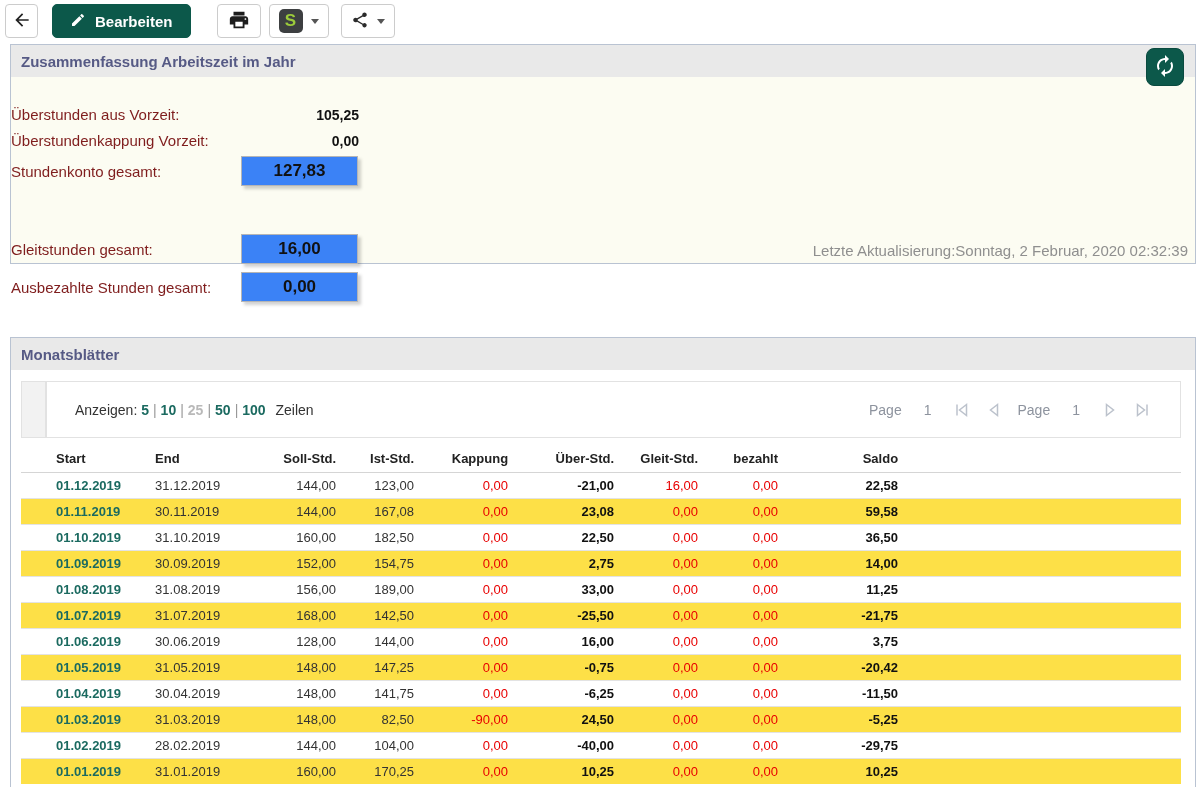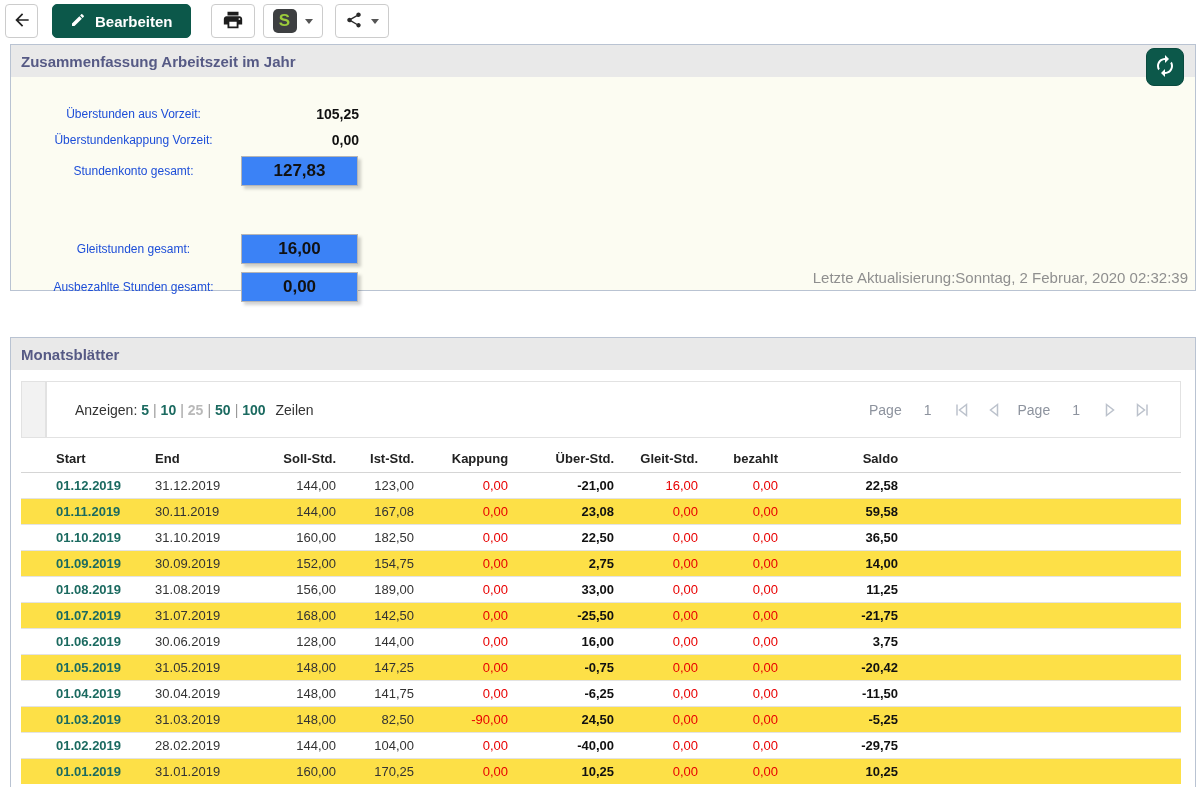--- a/index.html
+++ b/index.html
@@ -6,43 +6,43 @@
   html, body { width: 1203px; height: 787px; overflow: hidden; background: #fff;
     font-family: "Liberation Sans", sans-serif; position: relative; }
 
   
   .toolbar { position: absolute; left: 0; top: 0; width: 100%; height: 42px;
     background: #fff; display: flex; align-items: center; padding-left: 5px; }
   .tb-btn { height: 34px; border: 1px solid #ccc; border-radius: 4px; background: #fff;
     display: inline-flex; align-items: center; justify-content: center; cursor: pointer; }
   .back-btn { width: 33px; margin-right: 14px; }
   .edit-btn { background: #0c584a; border-color: #0c584a; color: #fff; font-weight: bold;
-    font-size: 15px; padding: 0 17px; gap: 9px; border-radius: 5px; margin-right: 20px; }
+    font-size: 15px; padding: 0 17px; gap: 9px; border-radius: 5px; margin-right: 26px; }
   .print-btn { width: 44px; margin-right: 8px; }
   .menu-btn { padding: 0 9px; gap: 8px; margin-right: 12px; }
   .s-logo { width: 24px; height: 24px; background: #3d3f41; border-radius: 5px;
     color: #9ccb3b; font-weight: bold; font-size: 17px; display: flex; align-items: center;
     justify-content: center; }
   .caret { width: 0; height: 0; border-left: 4px solid transparent;
     border-right: 4px solid transparent; border-top: 5px solid #555; }
 
   
   .panel { position: absolute; left: 10px; width: 1186px; border: 1px solid #b9c3d2; }
   .panel-header { height: 32px; background: #e9e9e9; display: flex; align-items: center;
     padding-left: 10px; color: #565a85; font-weight: bold; font-size: 15px; }
-  .panel1 { top: 44px; height: 247px; background: #fcfcf2; }
+  .panel1 { top: 44px; height: 220px; background: #fcfcf2; }
   .panel2 { top: 337px; height: 460px; background: #fff; }
 
   .refresh-btn { position: absolute; top: 3px; right: 11px; width: 38px; height: 38px;
     background: #0c584a; border: 1px solid #0a4a3f; border-radius: 8px; display: flex;
     align-items: center; justify-content: center; cursor: pointer; }
 
   
   .srow { position: absolute; left: 0; width: 420px; display: flex; align-items: center; }
-  .slabel { display: inline-block; width: 245px; text-align: center; font-size: 12px; color: #1d4ed8; }
+  .slabel { display: inline-block; width: 245px; text-align: left; font-size: 15px; color: #7f1d1d; }
   .sval-plain { display: inline-block; width: 103px; text-align: right; font-weight: bold;
     font-size: 14px; color: #111; }
   .sval-box { display: inline-block; width: 117px; height: 30px; line-height: 28px;
     margin-left: -15px; background: #3b82f6; border: 1px solid #b5b5b5; text-align: center;
     font-weight: bold; font-size: 17px; color: #111; box-shadow: 3px 3px 3px rgba(0,0,0,0.18); }
   .last-update { position: absolute; right: 7px; bottom: 4px; font-size: 15px; color: #8f8f8f; text-align: right; }
 
   
   .tt-left { position: absolute; left: 10px; top: 43px; width: 25px; height: 57px;
     background: #f2f2f2; border: 1px solid #e2e2e2; }

